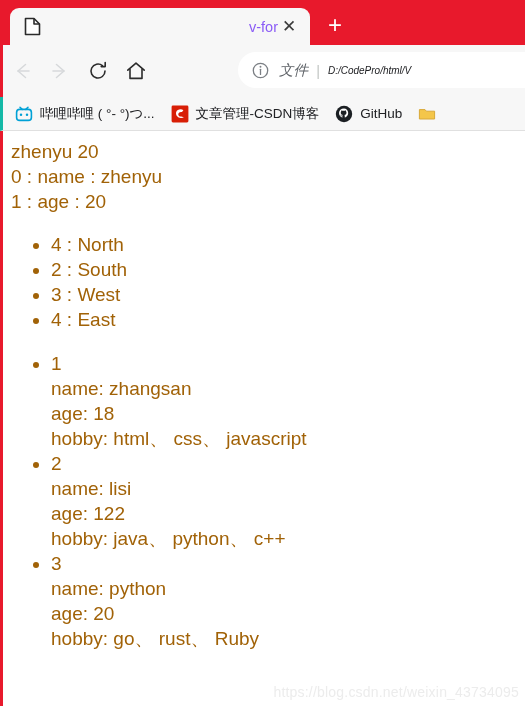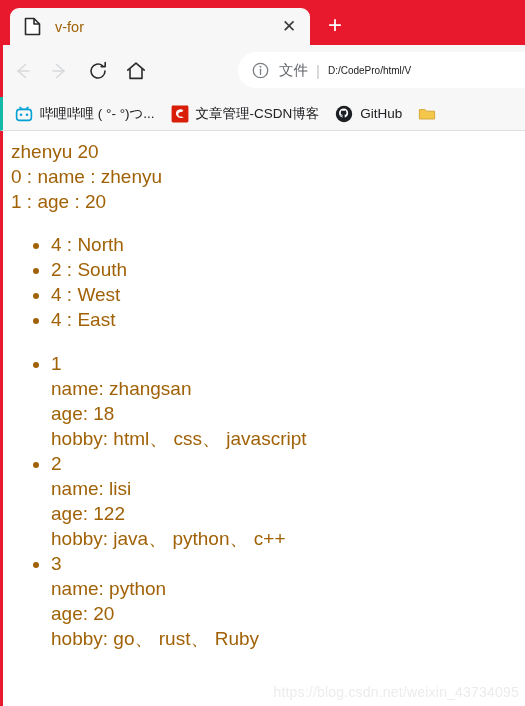--- a/index.html
+++ b/index.html
@@ -50,24 +50,25 @@
   .tab-favicon {
     width: 17px;
     height: 19px;
     flex: 0 0 auto;
     margin-right: 14px;
     display: block;
   }
   .tab-title {
     flex: 1 1 auto;
     font-size: 14.5px;
-    color: #a16207;
+    color: #8b5cf6;
     white-space: nowrap;
     overflow: hidden;
     text-overflow: ellipsis;
+    text-align: right;
   }
   .tab-close {
     width: 22px;
     height: 22px;
     flex: 0 0 auto;
     display: flex;
     align-items: center;
     justify-content: center;
     color: #3b3b3b;
     font-size: 17px;
@@ -90,20 +91,21 @@
   
   .toolbar {
     height: 52px;
     background: #F7F7F7;
     display: flex;
     align-items: center;
     box-sizing: border-box;
     flex: 0 0 auto;
     position: relative;
     border-left: 3px solid #E8192C;
+    font-style: italic;
   }
   .nav-btn {
     width: 38px;
     height: 38px;
     display: flex;
     align-items: center;
     justify-content: center;
     flex: 0 0 auto;
   }
   .nav-btn svg { display: block; }
@@ -311,21 +313,21 @@
 
   <div class="viewport">
     <div class="page">
       <div class="plain-line">zhenyu 20</div>
       <div class="plain-line">0 : name : zhenyu</div>
       <div class="plain-line">1 : age : 20</div>
 
       <ul class="vlist">
         <li>4 : North</li>
         <li>2 : South</li>
-        <li>4 : West</li>
+        <li>3 : West</li>
         <li>4 : East</li>
       </ul>
 
       <ul class="vlist">
         <li>
           <span class="rec-line">1</span>
           <span class="rec-line">name: zhangsan</span>
           <span class="rec-line">age: 18</span>
           <span class="rec-line">hobby: html、 css、 javascript</span>
         </li>

